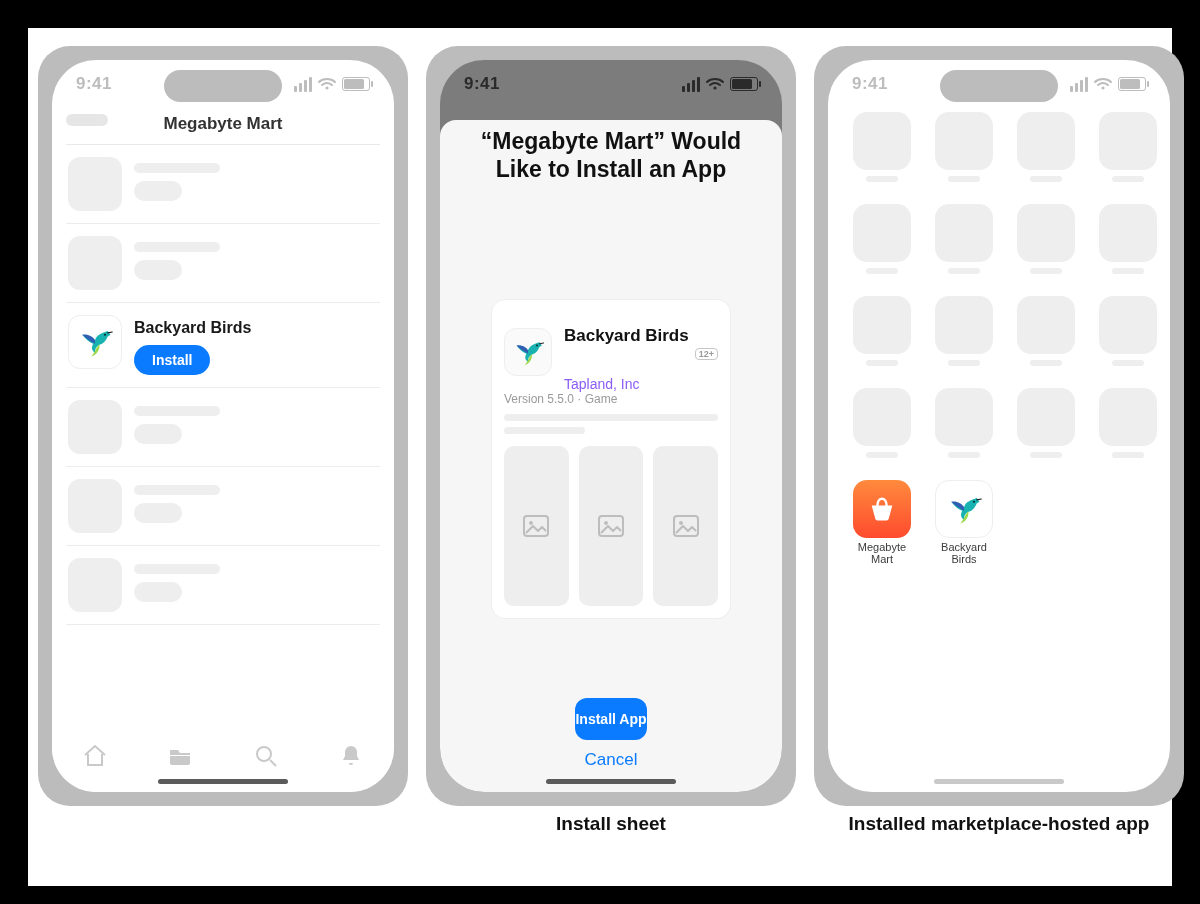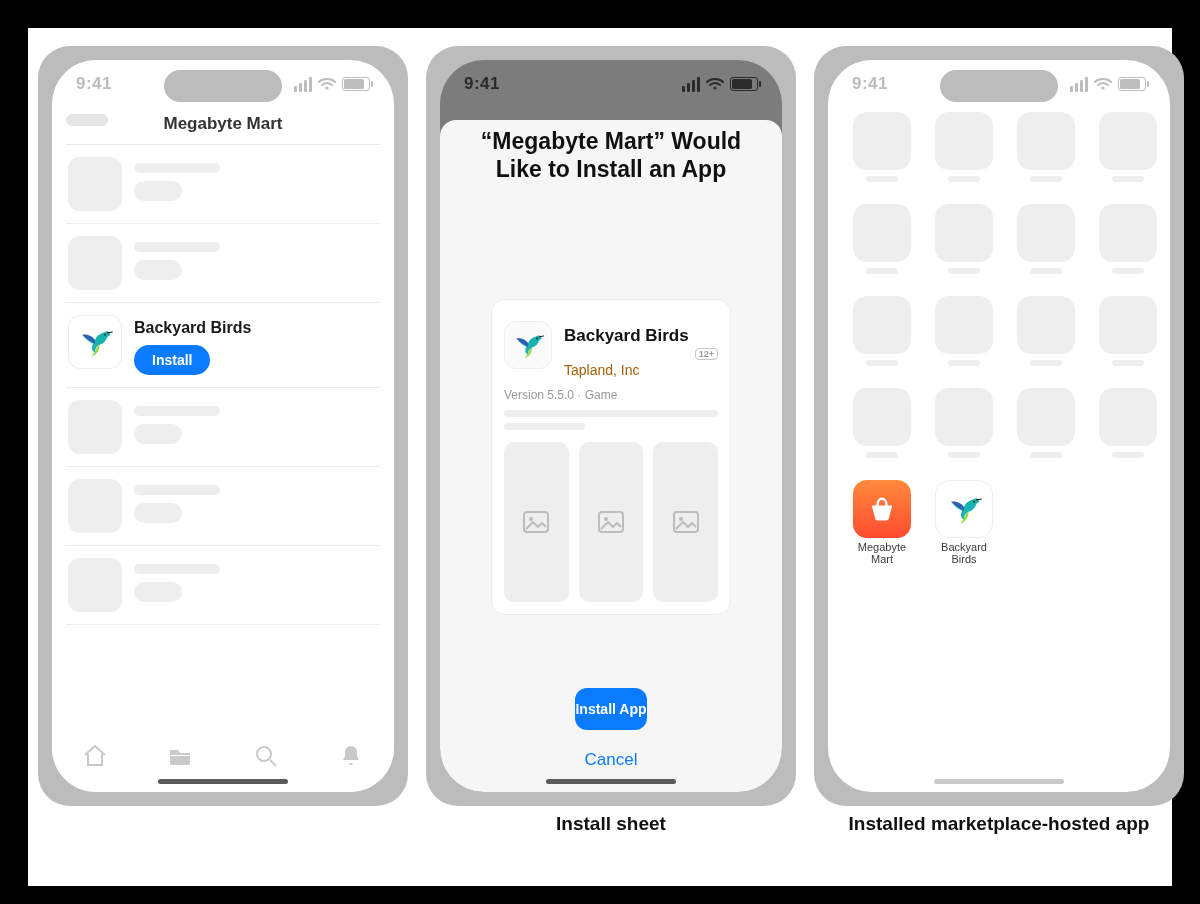--- a/index.html
+++ b/index.html
@@ -155,34 +155,34 @@
     margin-top:14px;
     background:#fff;
     border:1px solid #eee;
     border-radius:14px;
     padding:12px;
   }
   .ac-top { display:flex; gap:12px; align-items:center;}
   .ac-thumb { width:48px; height:48px; border-radius:12px; background:#fafafa; border:1px solid #eee; display:flex; align-items:center; justify-content:center;}
   .ac-title { font-size:17px; font-weight:700; color:#111; display:flex; align-items:center; gap:6px;}
   .age-badge { font-size:9px; font-weight:700; color:#9a9a9a; border:1px solid #c6c6c6; border-radius:4px; padding:0 3px;margin-top:36px;}
-  .ac-sub { font-size:14px; color:#a16207; margin-top:2px;}
-  .ac-meta { font-size:12px; color:#9a9a9a; margin-top:10px;}
+  .ac-sub { font-size:14px; color:#8b5cf6; margin-top:16px;}
+  .ac-meta { font-size:12px; color:#9a9a9a; }
   .ac-redact { margin-top:8px; display:flex; flex-direction:column; gap:6px;}
   .ac-redact .redact { height:7px; background:#eee;}
   .ac-redact .redact.s { width:38%;}
   .shots { display:flex; gap:10px; margin-top:12px;}
   .shot { flex:1; height:160px; background:#eee; border-radius:10px; display:flex; align-items:center; justify-content:center; color:#bdbdbd;}
   .shot svg{ width:26px; height:22px;}
   .sheet-actions { margin-top:auto; padding: 14px 0 22px 0;}
   .primary-btn {
     width:100%; background:#0a7bff; color:#fff; font-size:14px; font-weight:600;
     padding:13px 0; border-radius:12px; text-align:center;
   }
-  .cancel-link { text-align:center; color:#0a7bff; font-size:17px; font-weight:500; margin-top:20px;}
+  .cancel-link { text-align:center; color:#0a7bff; font-size:17px; font-weight:500; margin-top:10px;}
   
   .home-grid { padding: 4px 22px 0 22px; display:grid; grid-template-columns: repeat(4, 1fr); gap: 10px 18px; justify-items:center;}
   .appicon { width:58px; height:58px; border-radius:14px; background:#eee;}
   .applabel { font-size:11px; color:#b9b9b9; text-align:center; min-height:22px; line-height:1.05; width:64px;}
   .applabel.rect { display:block;}
   .applabel.rect::before { content:""; display:block; width:32px; height:6px; background:#eee; border-radius:3px; margin:4px auto 0;}
   .app-item { display:flex; flex-direction:column; align-items:center; gap:2px;}
   .mart-icon {
     background: linear-gradient(180deg,#ff8a3d 0%, #ff4b2e 100%);
     display:flex; align-items:center; justify-content:center;

